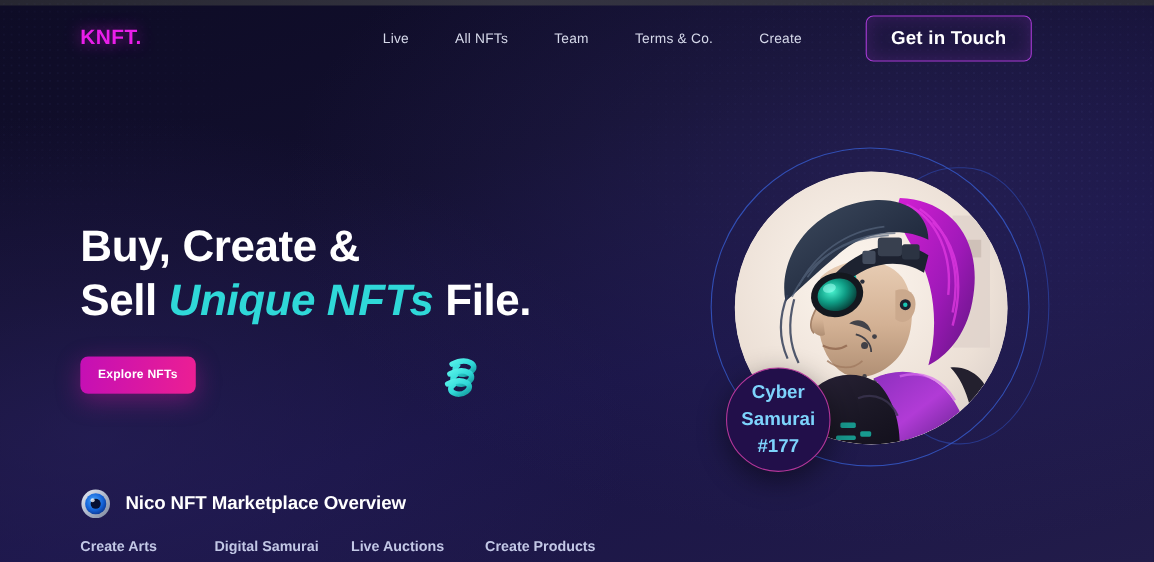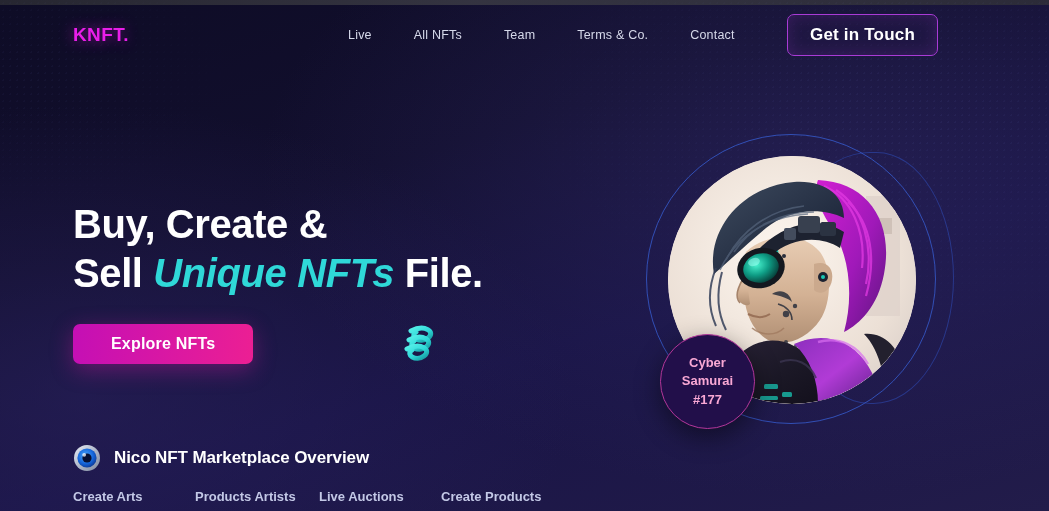--- a/index.html
+++ b/index.html
@@ -92,24 +92,24 @@
     color: #2fd8d8; font-style: italic; font-weight: 800;
   }
   .sub {
     margin-top: 44px;
     font-size: 12.5px; line-height: 1.62;
     color: #d2d5e8; max-width: 280px;
   }
   .explore {
     display: inline-block;
     margin-top: 26px;
-    padding: 11px 38px;
+    padding: 11px 16px;
     border: none; border-radius: 7px;
     background: linear-gradient(97deg, #c40fb5 0%, #ec1f93 100%);
-    color: #ffffff; font-size: 16px; font-weight: 700;
+    color: #ffffff; font-size: 11px; font-weight: 700;
     letter-spacing: .2px;
     box-shadow: 0 6px 22px rgba(214,25,160,.38);
   }
 
   
   .spiral {
     position: absolute; left: 398px; top: 320px;
     width: 46px; height: 46px;
   }
 
@@ -140,21 +140,21 @@
     background: #efe6de;
   }
   .badge {
     position: absolute; left: 24px; top: 208px;
     width: 95px; height: 95px;
     border-radius: 50%;
     background: #220f4a;
     border: 1px solid #b3369a;
     display: flex; flex-direction: column;
     align-items: center; justify-content: center;
-    color: #f9a8d4; font-size: 13px; font-weight: 700;
+    color: #7dd3fc; font-size: 17px; font-weight: 700;
     line-height: 1.42; text-align: center;
     box-shadow: 0 8px 26px rgba(0,0,0,.45);
   }
 
   
   .overview {
     position: absolute; left: 73px; top: 444px;
     display: flex; align-items: center; gap: 13px;
   }
   .eye-icon { width: 28px; height: 28px; display:block; }
@@ -184,21 +184,21 @@
   <div class="dots2"></div>
 
   <div class="header">
     <div class="logo">KNFT.</div>
 
     <nav class="nav">
       <a href="#">Live</a>
       <a href="#">All NFTs</a>
       <a href="#">Team</a>
       <a href="#">Terms &amp; Co.</a>
-      <a href="#">Contact</a>
+      <a href="#">Create</a>
     </nav>
 
     <div class="cta-outline">Get in Touch</div>
   </div>
 
   <div class="hero-left">
     <h1 class="headline">
       <span>Buy, Create &amp;</span><br>
       <span>Sell </span><span class="accent">Unique NFTs</span><span> File.</span>
     </h1>
@@ -385,18 +385,18 @@
         <circle cx="14" cy="14" r="9.6" fill="url(#iris)"></circle>
         <circle cx="14" cy="14" r="4.6" fill="#071032"></circle>
         <circle cx="11.2" cy="10.8" r="1.9" fill="#ffffff" opacity=".75"></circle>
       </svg>
     </span>
     <span class="overview-title">Nico NFT Marketplace Overview</span>
   </div>
 
   <div class="features">
     <span class="feat">Create Arts</span>
-    <span class="feat">Products Artists</span>
+    <span class="feat">Digital Samurai</span>
     <span class="feat">Live Auctions</span>
     <span class="feat">Create Products</span>
   </div>
 
 </div>
 
 </body></html>

